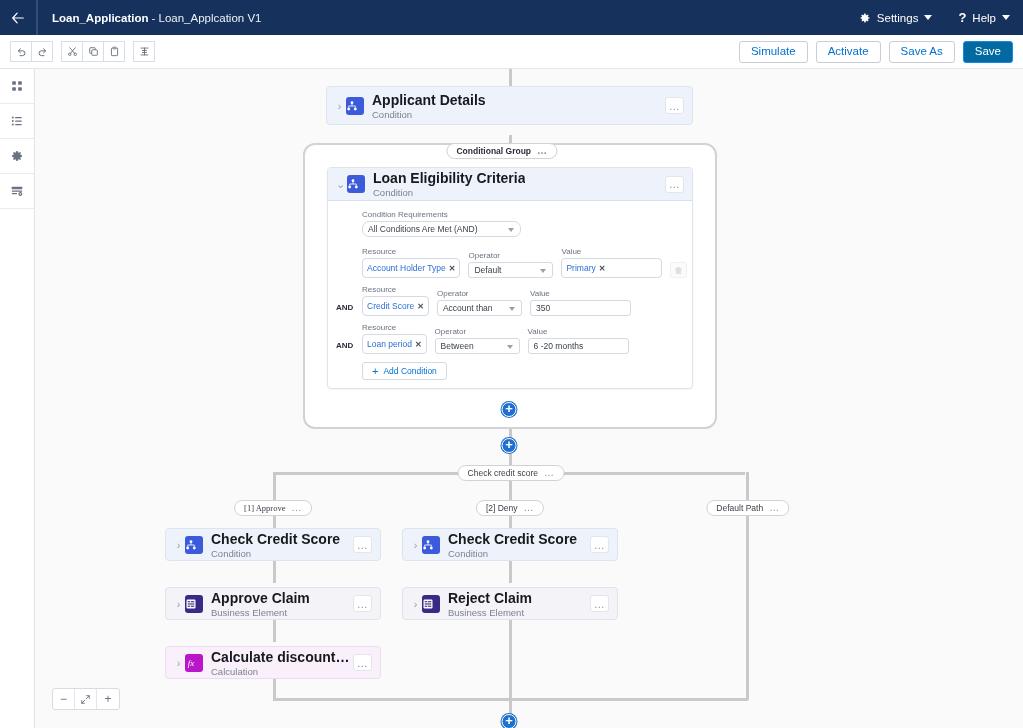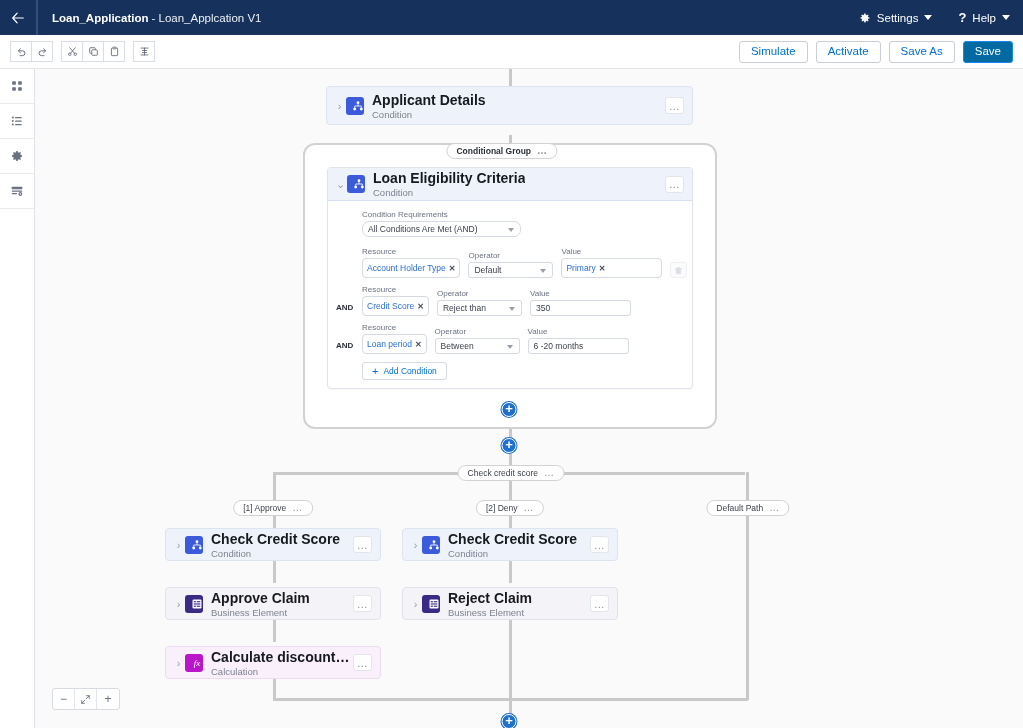--- a/index.html
+++ b/index.html
@@ -107,21 +107,21 @@
   }
   .node.cond { background: #eef3fb; border: 1px solid #dbe4f0; }
   .node.biz  { background: #f4f3f8; border: 1px solid #e3e1ec; }
   .node.calc { background: #f9f0fb; border: 1px solid #ecdcf0; }
   .chev {
     width: 13px; flex: 0 0 13px; display: flex; align-items: center;
     justify-content: center; color: #9aa0ab; font-size: 11px;
   }
   .nicon {
     width: 18px; height: 18px; border-radius: 3px;
-    display: flex; align-items: center; justify-content: flex-end;
+    display: flex; align-items: center; justify-content: flex-start;
     flex: 0 0 18px; margin-right: 8px;
   }
   .nicon.blue   { background: #3b5bdb; }
   .nicon.purple { background: #3b2a85; }
   .nicon.mag    { background: #b916c9; }
   .ntext { display: flex; flex-direction: column; gap: 1px; overflow: hidden; min-width: 0; }
   .ntitle {
     font-size: 14px; font-weight: bold; color: #16191d;
     white-space: nowrap; overflow: hidden; text-overflow: ellipsis;
   }
@@ -473,21 +473,21 @@
             <div class="pill-field">
               <span class="tok">
                 <span>Credit Score</span>
                 <span class="xx">✕</span>
               </span>
             </div>
           </div>
           <div class="op-field">
             <div class="fld-label">Operator</div>
             <div class="sel">
-              <span>Reject than</span>
+              <span>Account than</span>
             </div>
           </div>
           <div class="val-field">
             <div class="fld-label">Value</div>
             <div class="inp" style="width:101px;">
               <span>350</span>
             </div>
           </div>
           <div style="width:17px;flex:0 0 17px;"></div>
         </div>
@@ -531,21 +531,21 @@
       </div>
     <div class="plus" style="left:474px; top:369px;">
         <span>+</span>
       </div>
 
     <div class="pill soft" style="left:476px; top:396px;">
       <span>Check credit score</span>
       <span class="pd">…</span>
     </div>
 
-    <div class="pill soft" style="left:238px; top:431px;">
+    <div class="pill soft" style="left:238px; top:431px;font-family:Liberation Serif, serif;">
       <span>[1] Approve</span>
       <span class="pd">…</span>
     </div>
     <div class="pill soft" style="left:475px; top:431px;justify-content:center;">
       <span>[2] Deny</span>
       <span class="pd">…</span>
     </div>
     <div class="pill soft" style="left:713px; top:431px;">
       <span>Default Path</span>
       <span class="pd">…</span>

